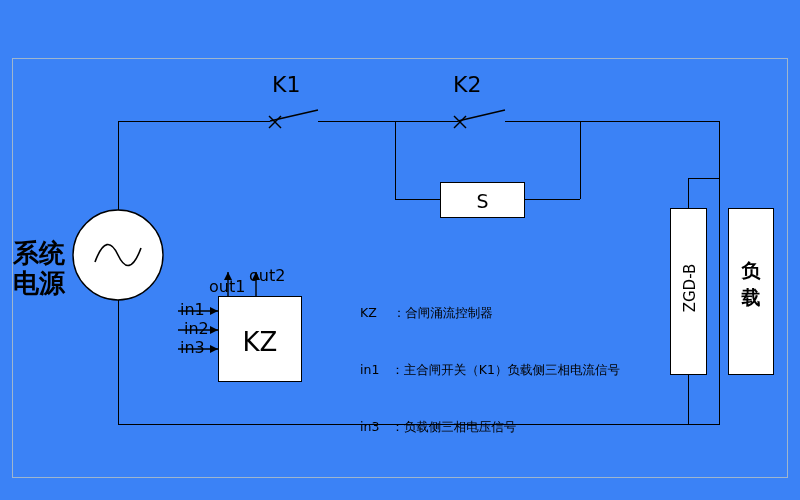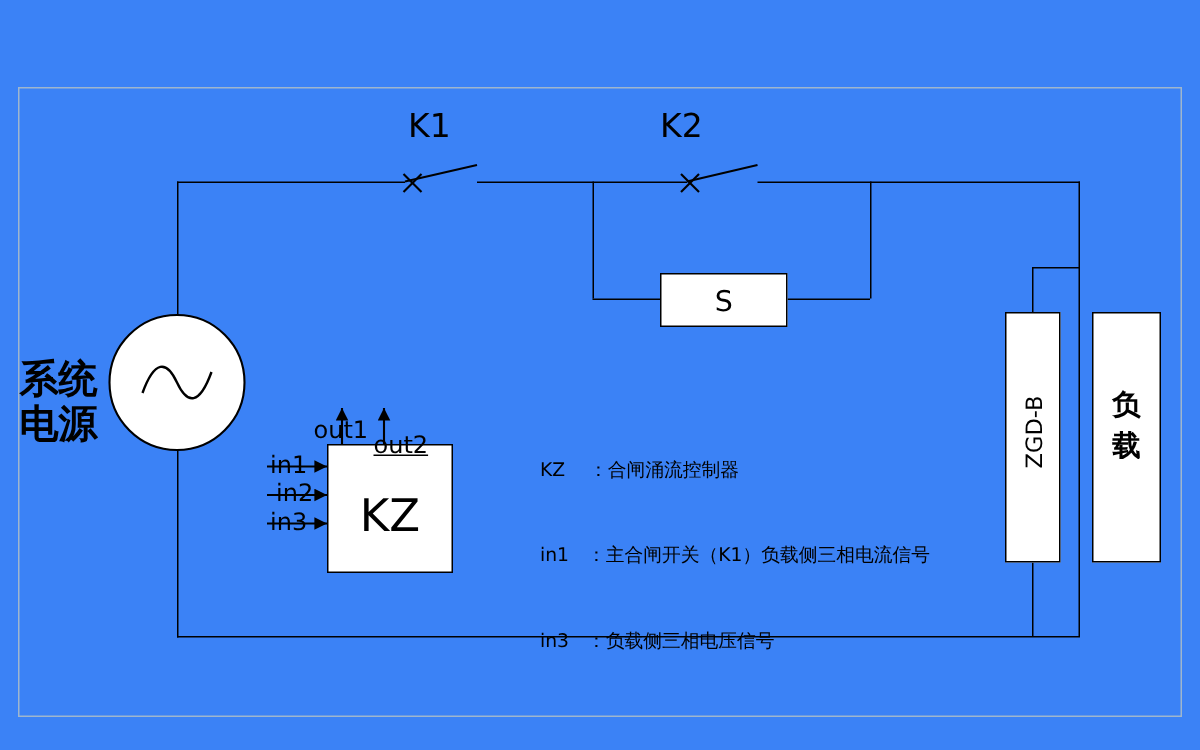--- a/index.html
+++ b/index.html
@@ -147,37 +147,37 @@
     </defs>
     <line x1="178" y1="311" x2="218" y2="311" stroke="#000" stroke-width="1.4" marker-end="url(#arr)"></line>
     <line x1="178" y1="330" x2="218" y2="330" stroke="#000" stroke-width="1.4" marker-end="url(#arr)"></line>
     <line x1="178" y1="349" x2="218" y2="349" stroke="#000" stroke-width="1.4" marker-end="url(#arr)"></line>
 
     <line x1="228" y1="296" x2="228" y2="272" stroke="#000" stroke-width="1.4" marker-end="url(#arr)"></line>
     <line x1="256" y1="296" x2="256" y2="272" stroke="#000" stroke-width="1.4" marker-end="url(#arr)"></line>
   </svg>
 
   <div class="label label-k" style="left:272px; top:72px;">K1</div>
-  <div class="label label-k" style="left:440px; top:72px;">K2</div>
+  <div class="label label-k" style="left:453px; top:72px;">K2</div>
 
   <div class="label label-big-cn" style="left:6px; top:238px; width:66px;">
     <div>系统</div>
     <div>电源</div>
   </div>
 
   <div class="box" style="left:440px; top:182px; width:85px; height:36px;">
     <div class="box-label" style="top:7px; font-size:19px;">S</div>
   </div>
 
   <div class="box" style="left:218px; top:296px; width:84px; height:86px;">
-    <div class="box-label" style="top:30px; font-size:30px;">KZ</div>
+    <div class="box-label" style="top:30px; font-size:26px;">KZ</div>
   </div>
 
   <div class="port-label" style="left:209px; top:277px;">out1</div>
-  <div class="port-label" style="left:249px; top:287px;text-decoration:underline;">out2</div>
+  <div class="port-label" style="left:249px; top:266px;">out2</div>
   <div class="port-label" style="left:180px; top:300px;">in1</div>
   <div class="port-label" style="left:184px; top:319px;">in2</div>
   <div class="port-label" style="left:180px; top:338px;">in3</div>
 
   <div class="box" style="left:670px; top:208px; width:37px; height:167px;">
     <div class="vert-text-lat" style="left:-19px; top:70px; width:75px; text-align:center;">ZGD-B</div>
   </div>
 
   <div class="box" style="left:728px; top:208px; width:46px; height:167px;">
     <div class="label-big-cn" style="position:absolute; left:0; top:48px; width:100%; font-size:19px; line-height:27px;">

